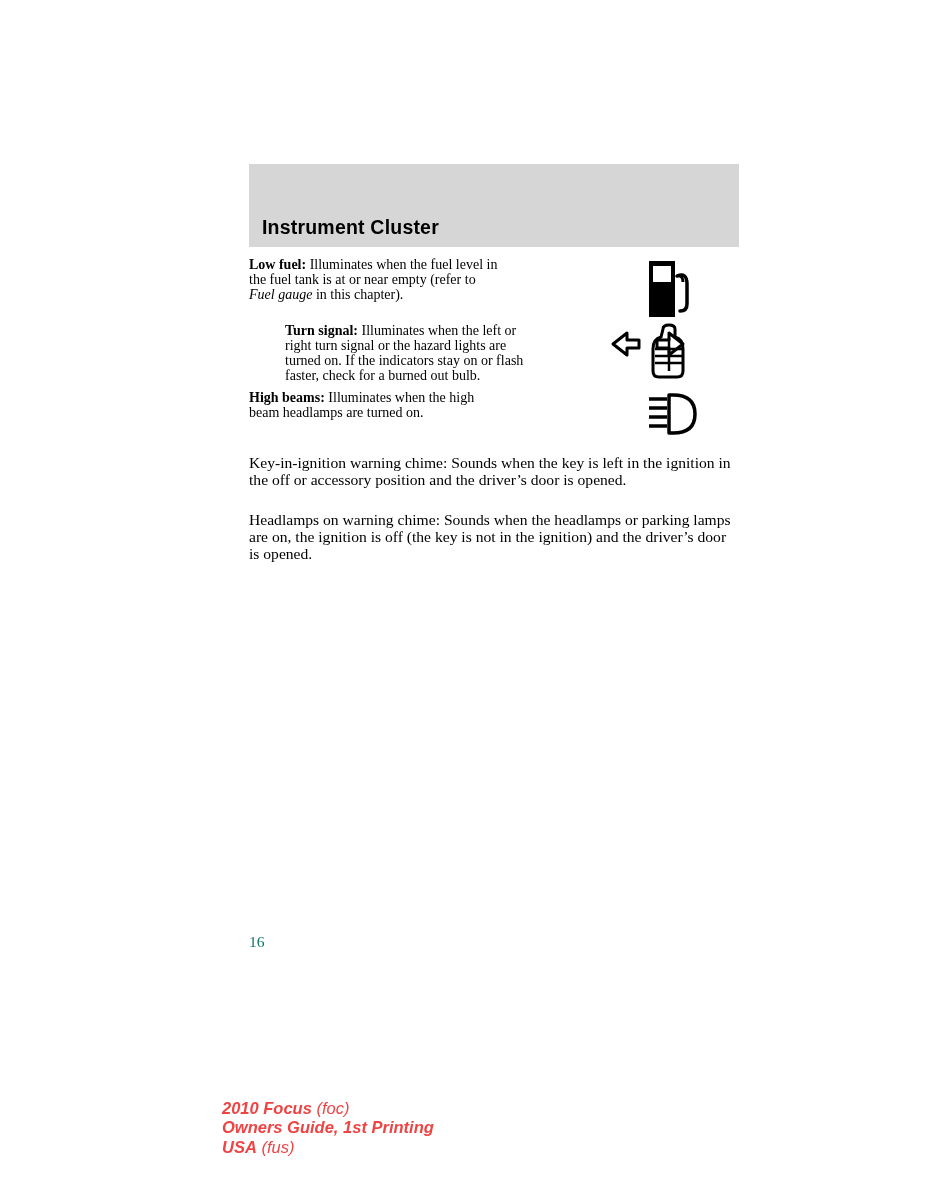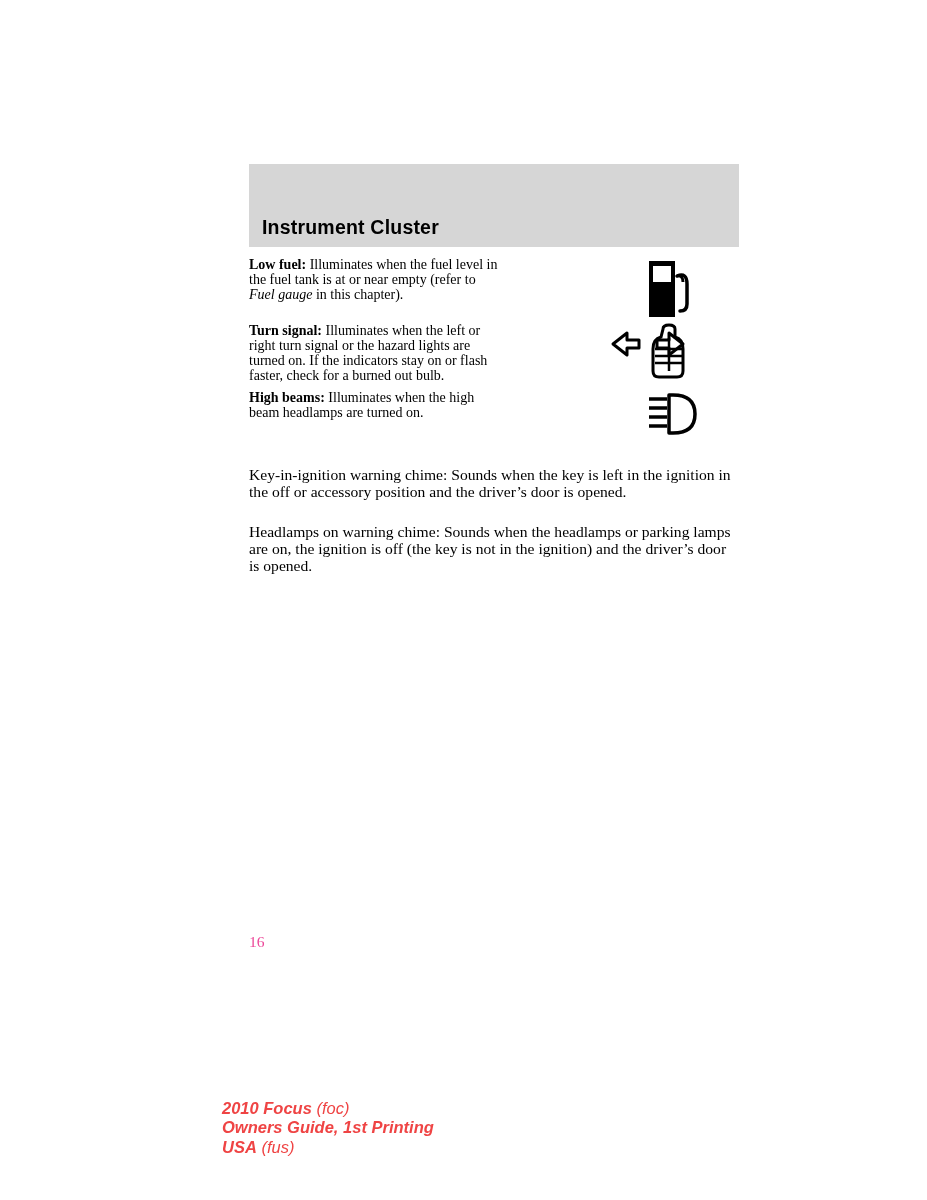--- a/index.html
+++ b/index.html
@@ -79,40 +79,40 @@
     position: absolute;
     right: 0;
     top: 0;
     width: 130px;
     height: 62px;
   }
 
   
   #entry-lowfuel { margin-bottom: 21px; }
   #entry-doorajar { margin-bottom: 22px; }
-  #entry-turnsignal { margin-bottom: 8px; }
-  #entry-highbeams { margin-bottom: 46px; }
+  #entry-turnsignal { margin-bottom: 8px; margin-left: 36px; }
+  #entry-highbeams { margin-bottom: 34px; }
 
   .chime {
     margin-bottom: 1px;
     margin-top: 24px;
   }
   .chime p {
     font-size: 15.6px;
     line-height: 1.07;
     margin: 0 0 3px 0;
   }
 
   
   .page-number {
     position: absolute;
     left: 233px;
     top: 933px;
     font-size: 15.6px;
-    color: #ec4899;
+    color: #0f766e;
   }
 
   
   .footer {
     position: absolute;
     left: 206px;
     top: 1099px;
     font-family: "Liberation Sans", sans-serif;
     font-weight: bold;
     font-style: italic;

